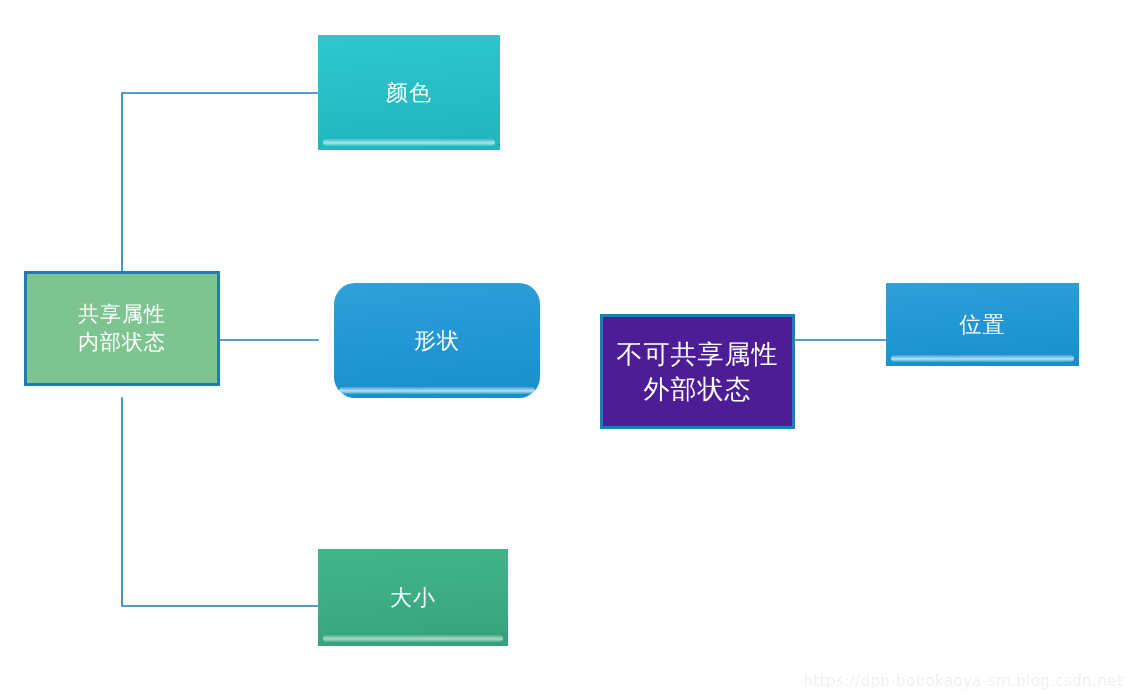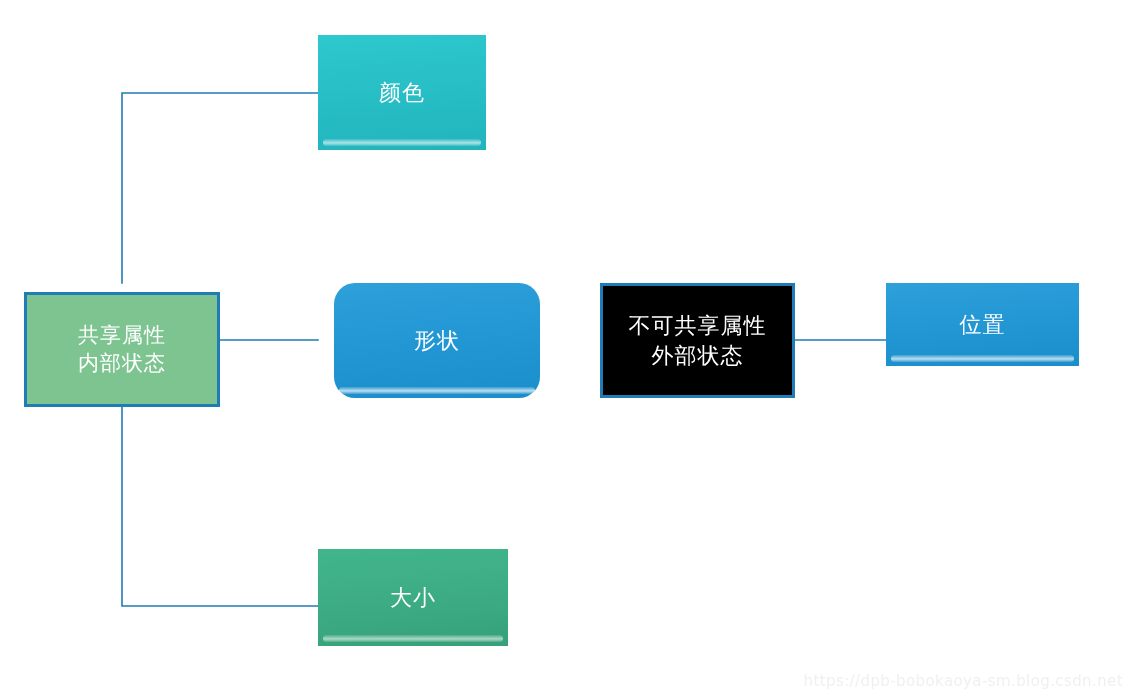--- a/index.html
+++ b/index.html
@@ -37,23 +37,24 @@
     white-space: pre-line;
   }
   
   .node--root {
     background: #7ec491;
     border: 3px solid #1f7cb4;
     font-size: 21px;
   }
   
   .node--alt {
-    background: #000000;
+    background: #4c1d95;
     border: 3px solid #1f7cb4;
-    font-size: 22px;
+    font-size: 26px;
+    margin-top: 31px;
   }
   
   .node--leaf {
     font-size: 22px;
     border: 0;
   }
   .node--cyan {
     background: linear-gradient(175deg, #2ec8cf 0%, #26bcc4 60%, #22b4bd 100%);
   }
   .node--blue {
@@ -102,23 +103,23 @@
   <svg class="edge-layer" viewBox="0 0 1135 698" xmlns="http://www.w3.org/2000/svg">
     <g id="edges" fill="none" stroke-width="1.6" stroke-linecap="square" stroke-linejoin="miter">
         <path d="M 122 283 L 122 93 L 318 93" stroke="#1f7cb4"></path>
         <path d="M 220 340 L 318 340" stroke="#1f7cb4"></path>
         <path d="M 122 398 L 122 606 L 318 606" stroke="#1f7cb4"></path>
         <path d="M 795 340 L 886 340" stroke="#1f7cb4"></path>
       </g>
   </svg>
 
   <div id="nodes">
-      <div class="node node--root" style="left: 24px; top: 292px; width: 196px; height: 115px;"><span class="node-label">共享属性
+      <div class="node node--root" style="left: 24px; top: 271px; width: 196px; height: 115px;"><span class="node-label">共享属性
 内部状态</span></div>
-      <div class="node node--leaf node--cyan" style="left: 318px; top: 35px; width: 168px; height: 115px;"><div class="gloss"></div><span class="node-label">颜色</span></div>
+      <div class="node node--leaf node--cyan" style="left: 318px; top: 35px; width: 182px; height: 115px;"><div class="gloss"></div><span class="node-label">颜色</span></div>
       <div class="node node--leaf node--blue" style="left: 334px; top: 283px; width: 206px; height: 115px; border-radius: 21px;"><div class="gloss"></div><span class="node-label">形状</span></div>
       <div class="node node--leaf node--teal" style="left: 318px; top: 549px; width: 190px; height: 97px;"><div class="gloss"></div><span class="node-label">大小</span></div>
       <div class="node node--alt" style="left: 600px; top: 283px; width: 195px; height: 115px;"><span class="node-label">不可共享属性
 外部状态</span></div>
       <div class="node node--leaf node--blue" style="left: 886px; top: 283px; width: 193px; height: 83px;"><div class="gloss"></div><span class="node-label">位置</span></div>
     </div>
 
   <div class="watermark">https://dpb-bobokaoya-sm.blog.csdn.net</div>
 
 </div>

